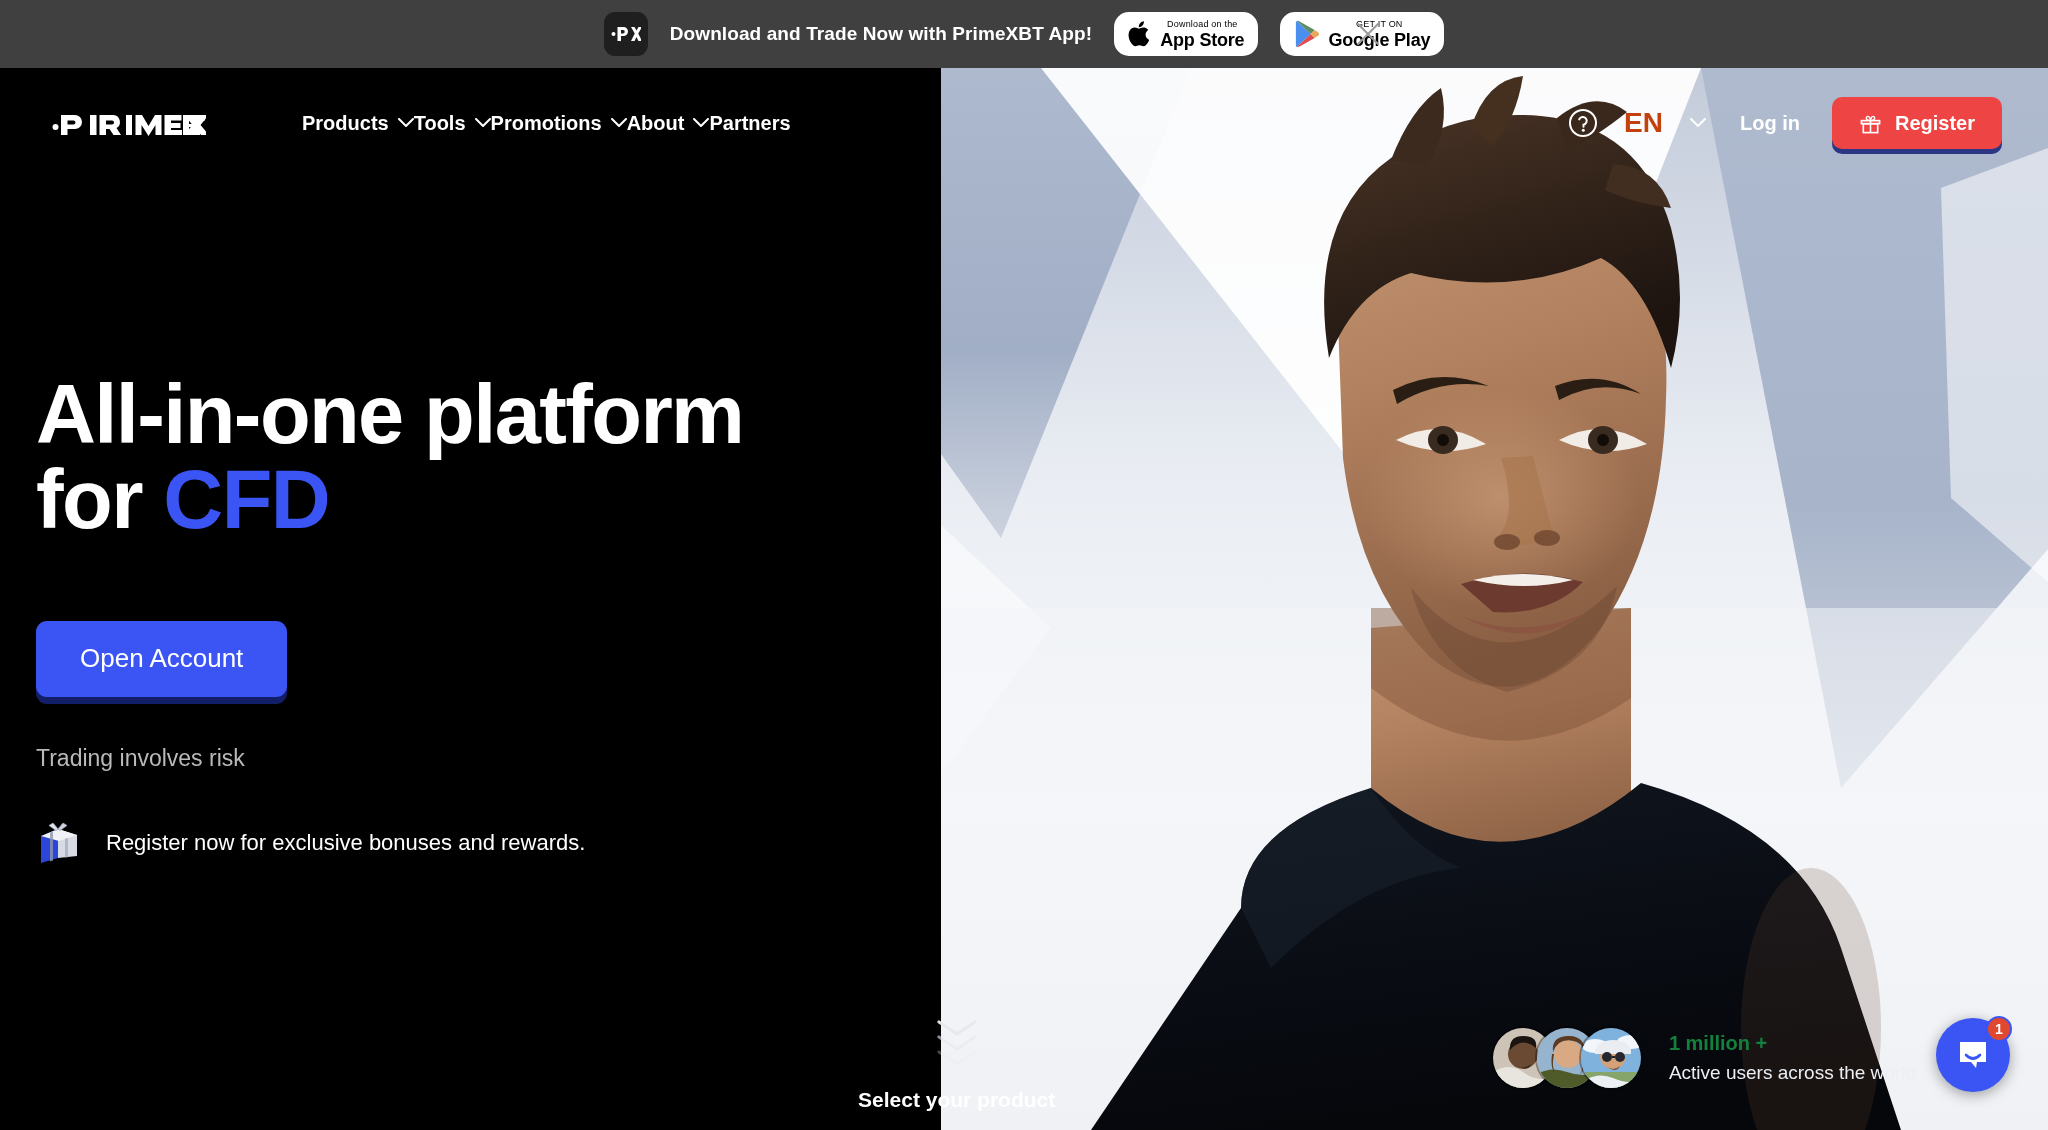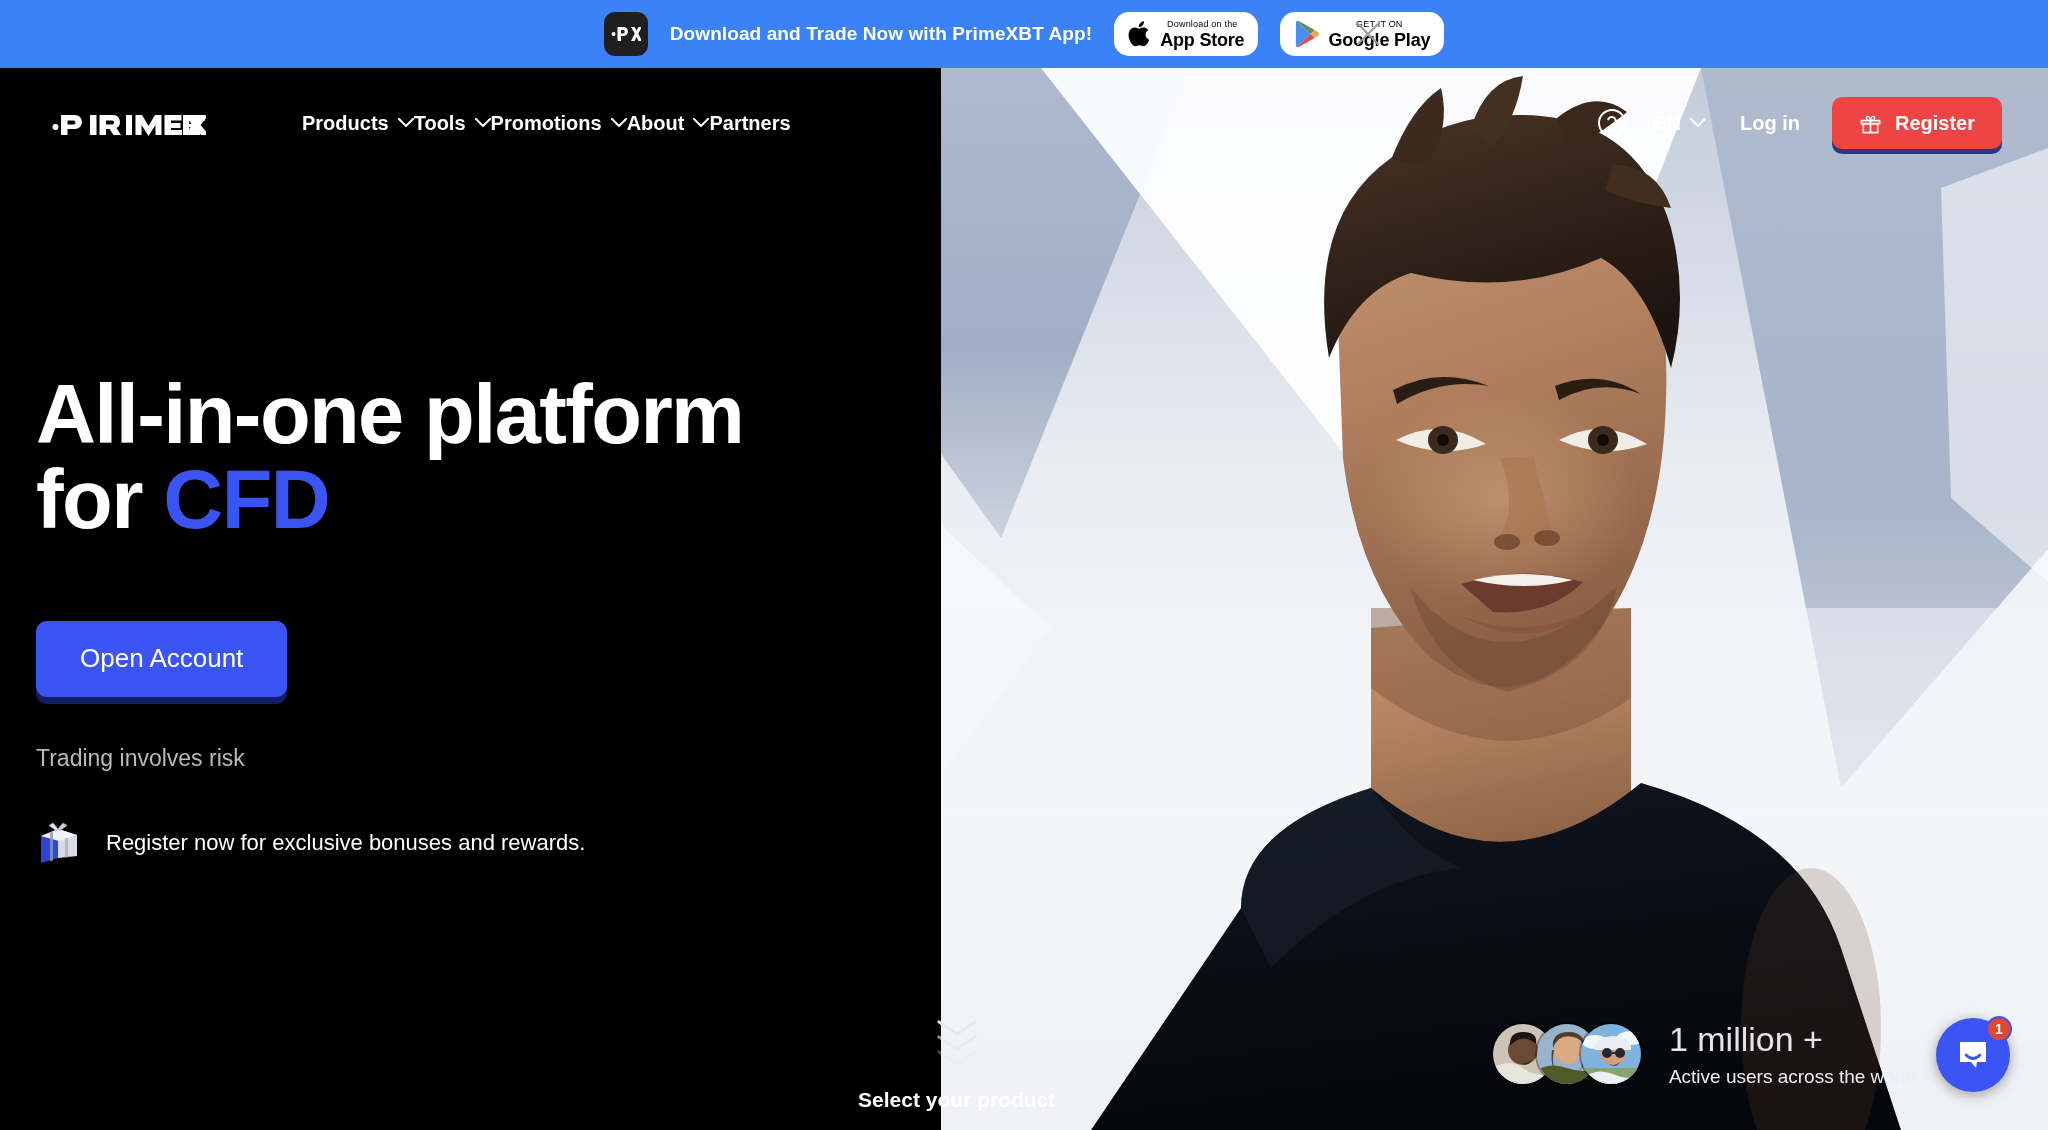--- a/index.html
+++ b/index.html
@@ -7,21 +7,21 @@
     width:2048px; height:1130px;
     background:#000;
     font-family:"Liberation Sans", sans-serif;
     overflow:hidden;
   }
   .page { position:relative; width:2048px; height:1130px; background:#000; }
 
   
   .promo-banner{
     position:absolute; top:0; left:0; width:2048px; height:68px;
-    background:#3b82f6;
+    background:#404040;
     display:flex; align-items:center; justify-content:center; gap:22px;
     z-index:40;
   }
   .px-logo{
     width:44px; height:44px; border-radius:11px;
     background:#1f1f1f;
     display:flex; align-items:center; justify-content:center;
     flex:none;
   }
   .px-logo svg{ display:block; }
@@ -80,22 +80,22 @@
     white-space:nowrap;
   }
   .chev{ display:block; }
 
   .nav-right{
     position:absolute; right:46px; top:50%; transform:translateY(-50%);
     display:flex; align-items:center; gap:26px;
   }
   .help-ic{ width:30px; height:30px; cursor:pointer; }
   .lang{
-    display:flex; align-items:center; gap:9px; color:#ffffff;
-    font-size:20px; font-weight:700; cursor:pointer;
+    display:flex; align-items:center; gap:27px; color:#c2410c;
+    font-size:28px; font-weight:700; cursor:pointer;
   }
   .login{
     color:#fff; font-size:20px; font-weight:700; cursor:pointer; margin-left:8px;
     white-space:nowrap;
   }
   .register-btn{
     position:relative;
     display:flex; align-items:center; gap:13px;
     background:#ef4444;
     color:#fff; font-size:20px; font-weight:700;
@@ -150,21 +150,21 @@
   }
   .avatars{ display:flex; align-items:center; }
   .av{
     width:64px; height:64px; border-radius:50%;
     border:2px solid rgba(0,0,0,.35);
     background-size:cover; background-position:center;
     position:relative; overflow:hidden;
   }
   .av + .av{ margin-left:-20px; }
   .stats-text .big{
-    color:#e5e5e5; font-size:34px; font-weight:400; line-height:1.25;
+    color:#15803d; font-size:20px; font-weight:700; line-height:1.25;
     white-space:nowrap;
   }
   .stats-text .sub{
     color:#eceef2; font-size:19px; font-weight:400; line-height:1.35;
     white-space:nowrap; margin-top:4px;
   }
 
   
   .chat-widget{
     position:absolute; right:38px; bottom:38px; z-index:35;

